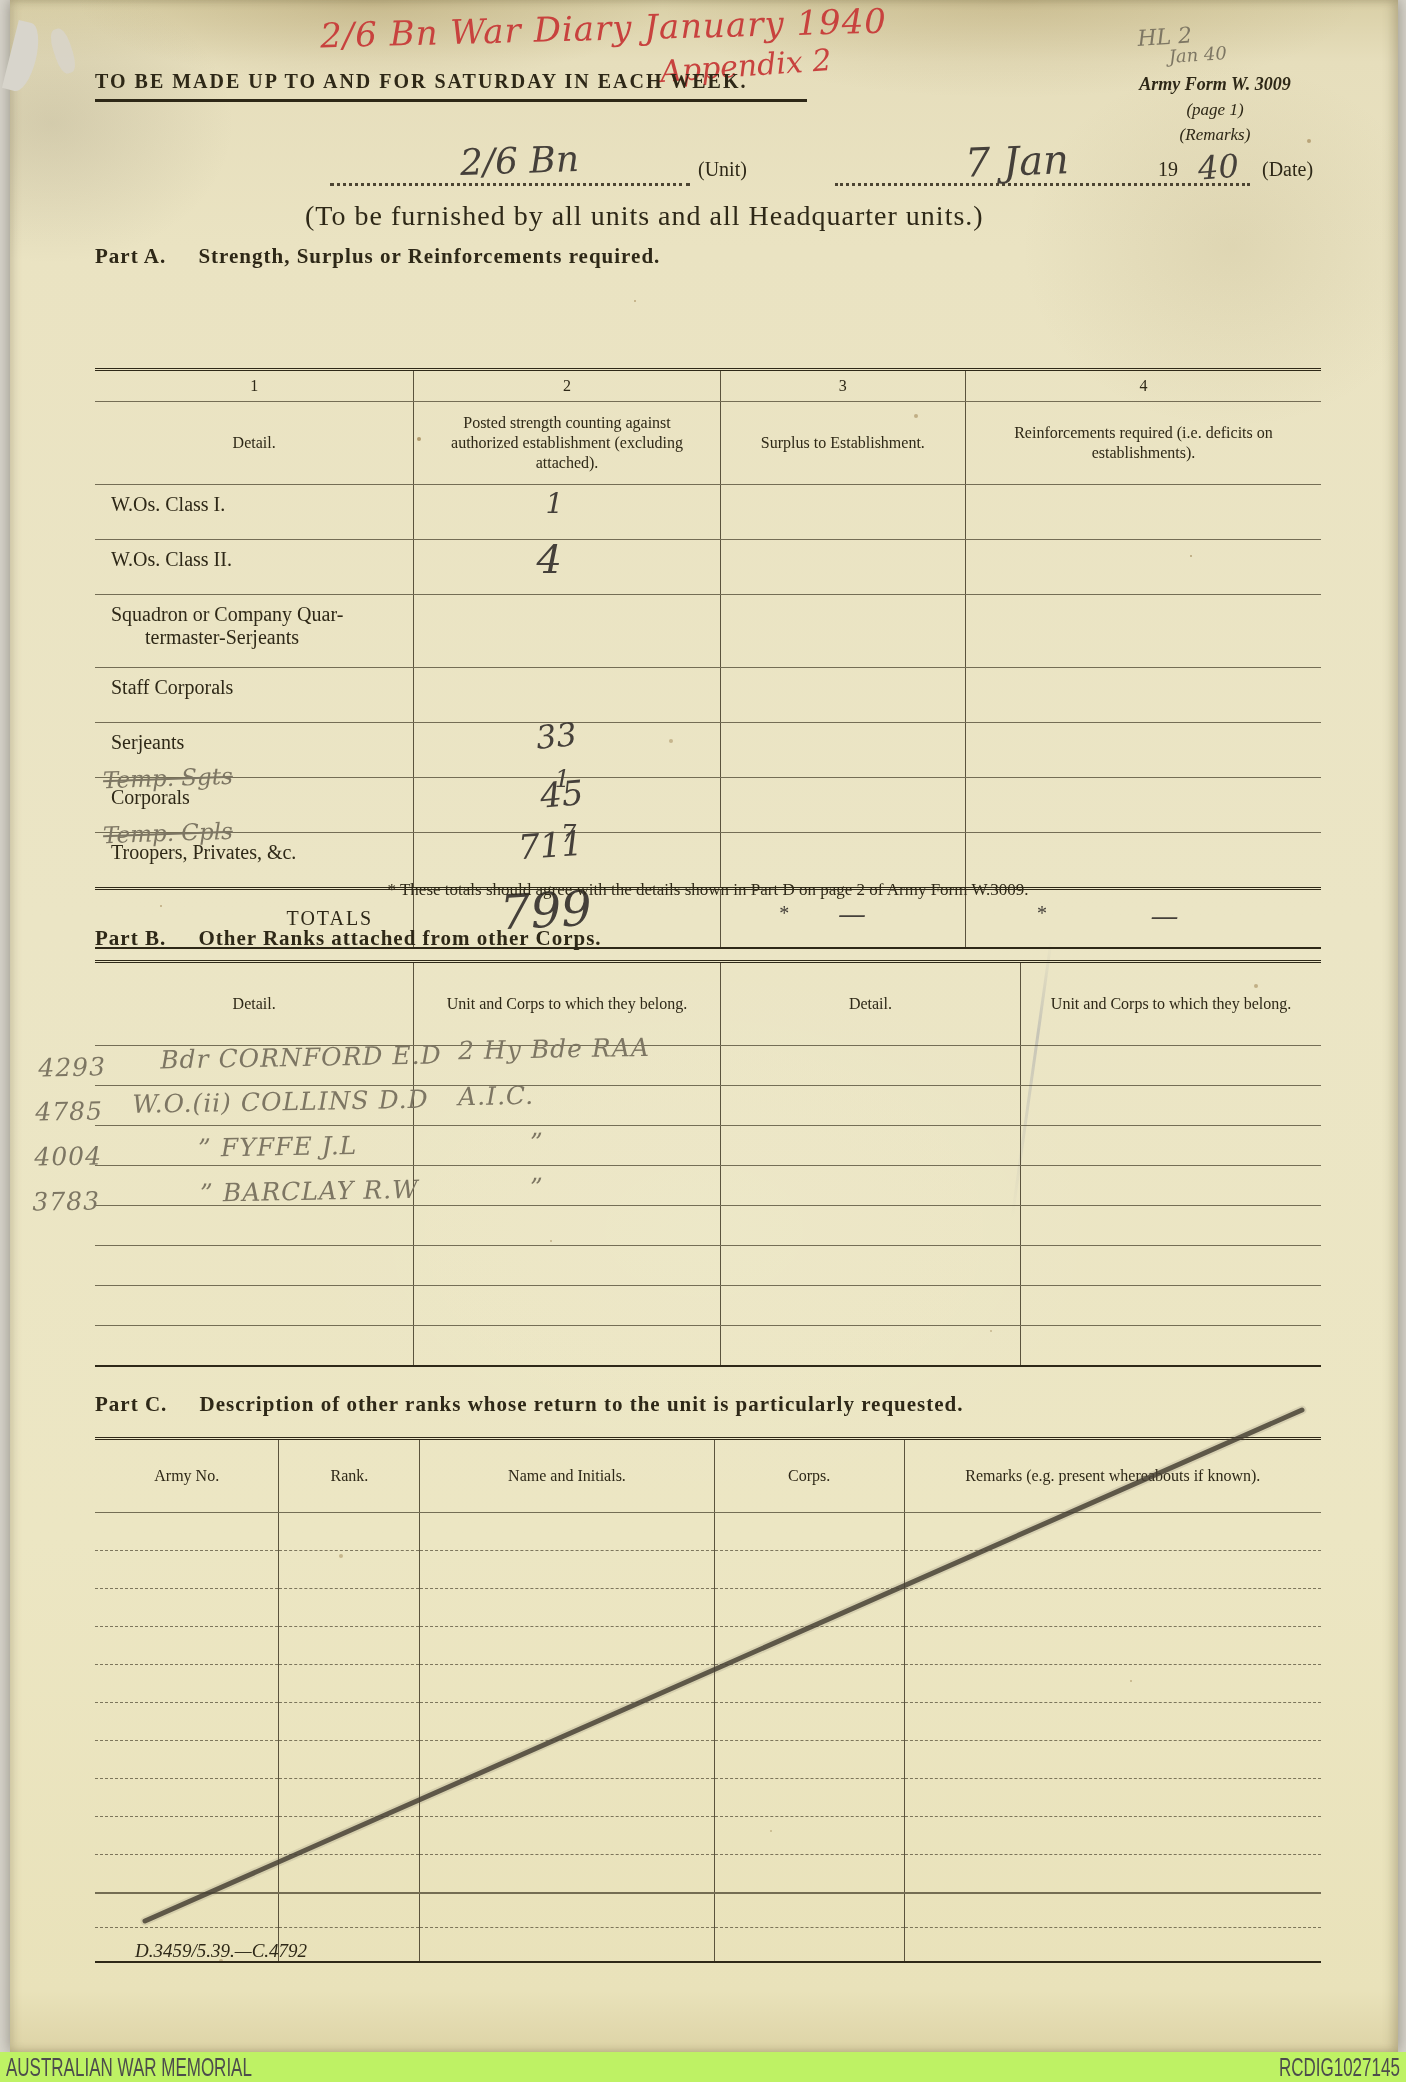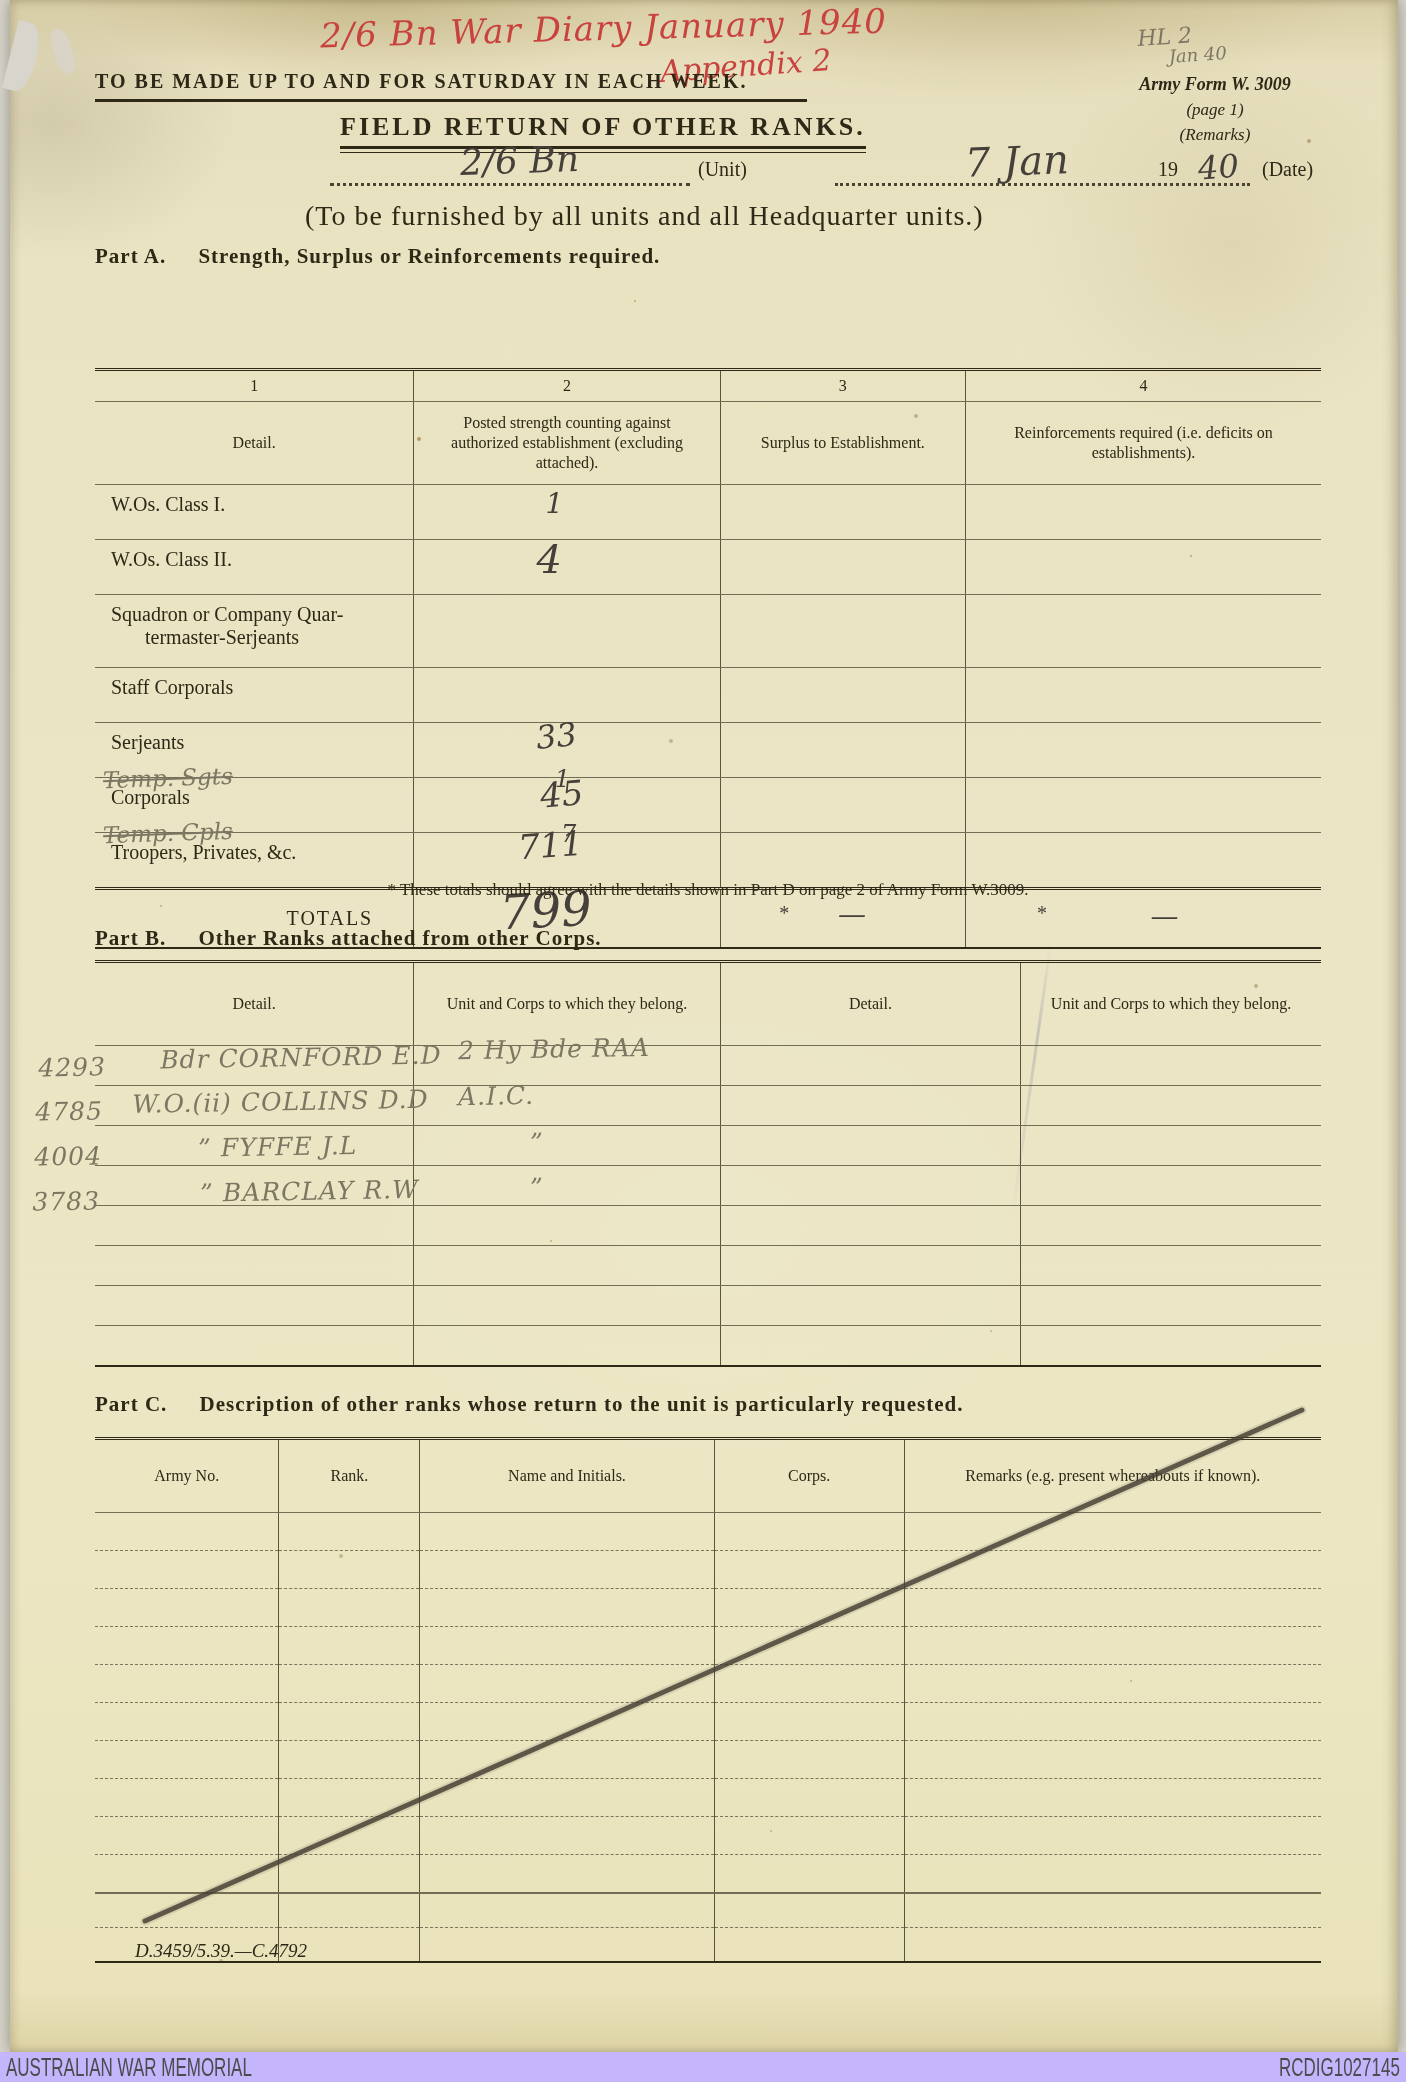--- a/index.html
+++ b/index.html
@@ -102,21 +102,21 @@
   .tableC td.cells{height:31px;}
   .dash-b{border-bottom:1px dashed rgba(66,58,38,.65);}
   .printcode{left:125px;top:1940px;font-size:19px;font-style:italic;}
   
   .strike-svg{position:absolute;left:0;top:0;width:1406px;height:2052px;pointer-events:none;}
   
   .crease{position:absolute;left:1020px;top:940px;width:3px;height:280px;
     background:linear-gradient(180deg,transparent,rgba(90,100,140,.25),rgba(90,100,140,.12),transparent);
     transform:rotate(8deg);}
   
-  .idbar{position:absolute;left:0;right:0;bottom:0;height:30px;background:#c4b5fd;
+  .idbar{position:absolute;left:0;right:0;bottom:0;height:30px;background:#bef264;
     display:flex;justify-content:space-between;align-items:center;padding:0 6px;}
   .idbar .lbl{font-family:"Liberation Sans","DejaVu Sans",sans-serif;font-size:25px;color:#4c4c4c;letter-spacing:0;}
   .idbar .left{transform:scaleX(.68);transform-origin:left center;}
   .idbar .right{transform:scaleX(.68);transform-origin:right center;}
 </style>
 </head>
 <body>
 
 <div class="paper">
   <div class="speckles"></div>
@@ -130,21 +130,20 @@
     <span>HL 2</span>
     <span class="l2">Jan 40</span>
   </div>
 
   <div class="abs printed instruction">TO BE MADE UP TO AND FOR SATURDAY IN EACH WEEK.</div>
   <div class="abs printed formref">
     <span>Army Form W. 3009</span><br>
     <span class="sub">(page 1)</span><br>
     <span class="sub">(Remarks)</span>
   </div>
-  <div class="abs printed title">FIELD RETURN OF OTHER RANKS.</div>
 
   <div class="leader unit-leader"></div>
   <div class="leader date-leader"></div>
   <div class="abs hw unit-hw">2/6 Bn</div>
   <div class="abs printed unit-label">(Unit)</div>
   <div class="abs hw date-hw">7 Jan</div>
   <div class="abs printed date-19">19</div>
   <div class="abs hw date-40">40</div>
   <div class="abs printed date-label">(Date)</div>
   <div class="abs printed furnish">(To be furnished by all units and all Headquarter units.)</div>

